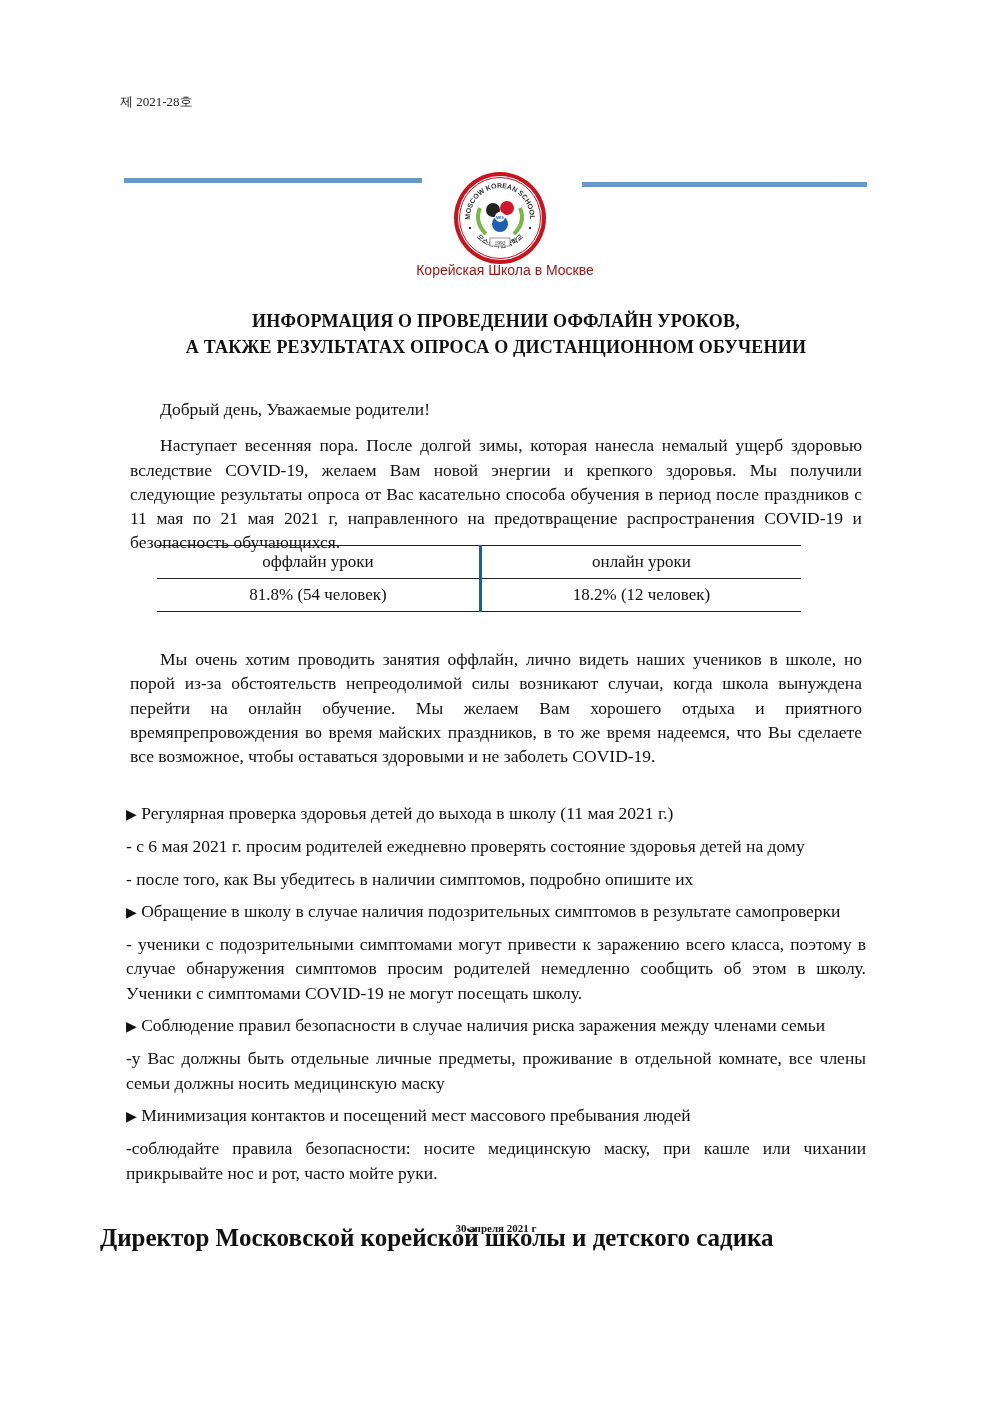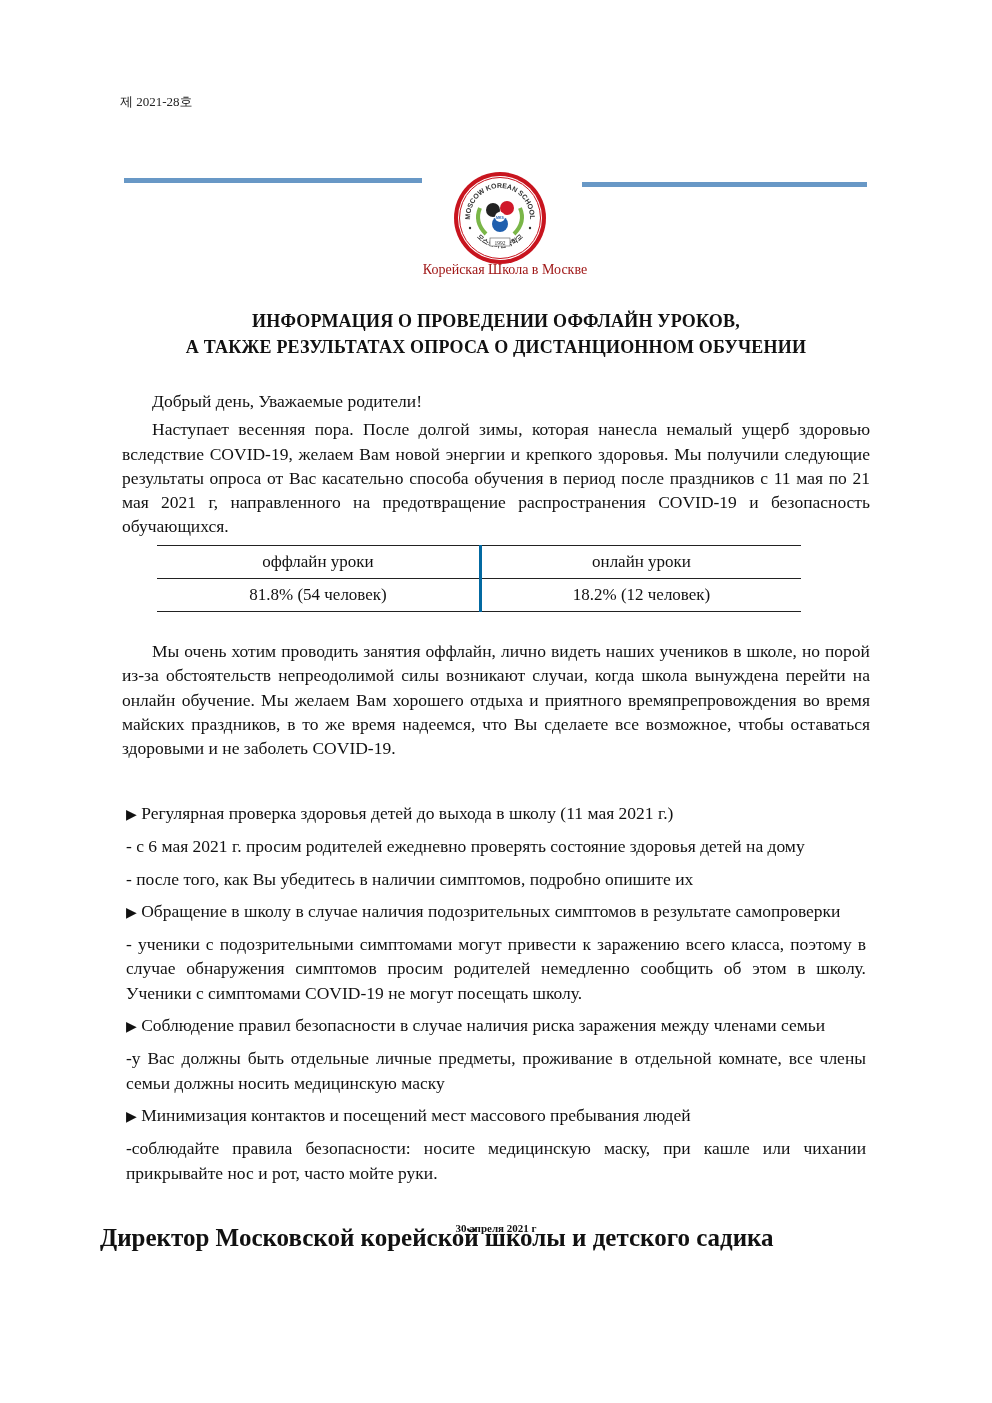--- a/index.html
+++ b/index.html
@@ -12,32 +12,32 @@
       font-family: Liberation Serif, serif; font-size: 13px; color: #222;
     }
     .rule { position: absolute; height: 5px; background: #6898c6; }
     .rule-left { left: 124px; top: 178px; width: 298px; }
     .rule-right { left: 582px; top: 182px; width: 285px; }
     .logo {
       position: absolute; left: 452px; top: 170px; width: 96px; height: 96px;
     }
     .logo-caption {
       position: absolute; left: 380px; top: 262px; width: 250px; text-align: center;
-      font-family: Liberation Serif, serif; font-size: 14px; color: #a01818;
+      font-family: Liberation Sans, sans-serif; font-size: 14px; color: #a01818;
     }
     .title {
       position: absolute; left: 100px; top: 308px; width: 792px; text-align: center;
       font-weight: bold; font-size: 18px; line-height: 26px; letter-spacing: 0.2px;
     }
     .body-text {
       position: absolute; left: 118px; width: 756px;
       font-size: 17.5px; line-height: 24.3px; text-align: justify;
     }
     .greeting { top: 385px; }
-    .greeting p, .para p { margin: 4px; }
+    .greeting p, .para p { margin: 12px; }
     .indent { text-indent: 30px; }
     .survey-table {
       position: absolute; left: 157px; top: 545px; width: 644px;
       border-collapse: collapse; font-size: 17px;
     }
     .survey-table td, .survey-table th {
       font-weight: normal; text-align: center; height: 32px; padding: 0;
       border-top: 1px solid #222; border-bottom: 1px solid #222;
     }
     .survey-table .col-1 { border-right: 3px solid #0369a1; width: 322px; }

